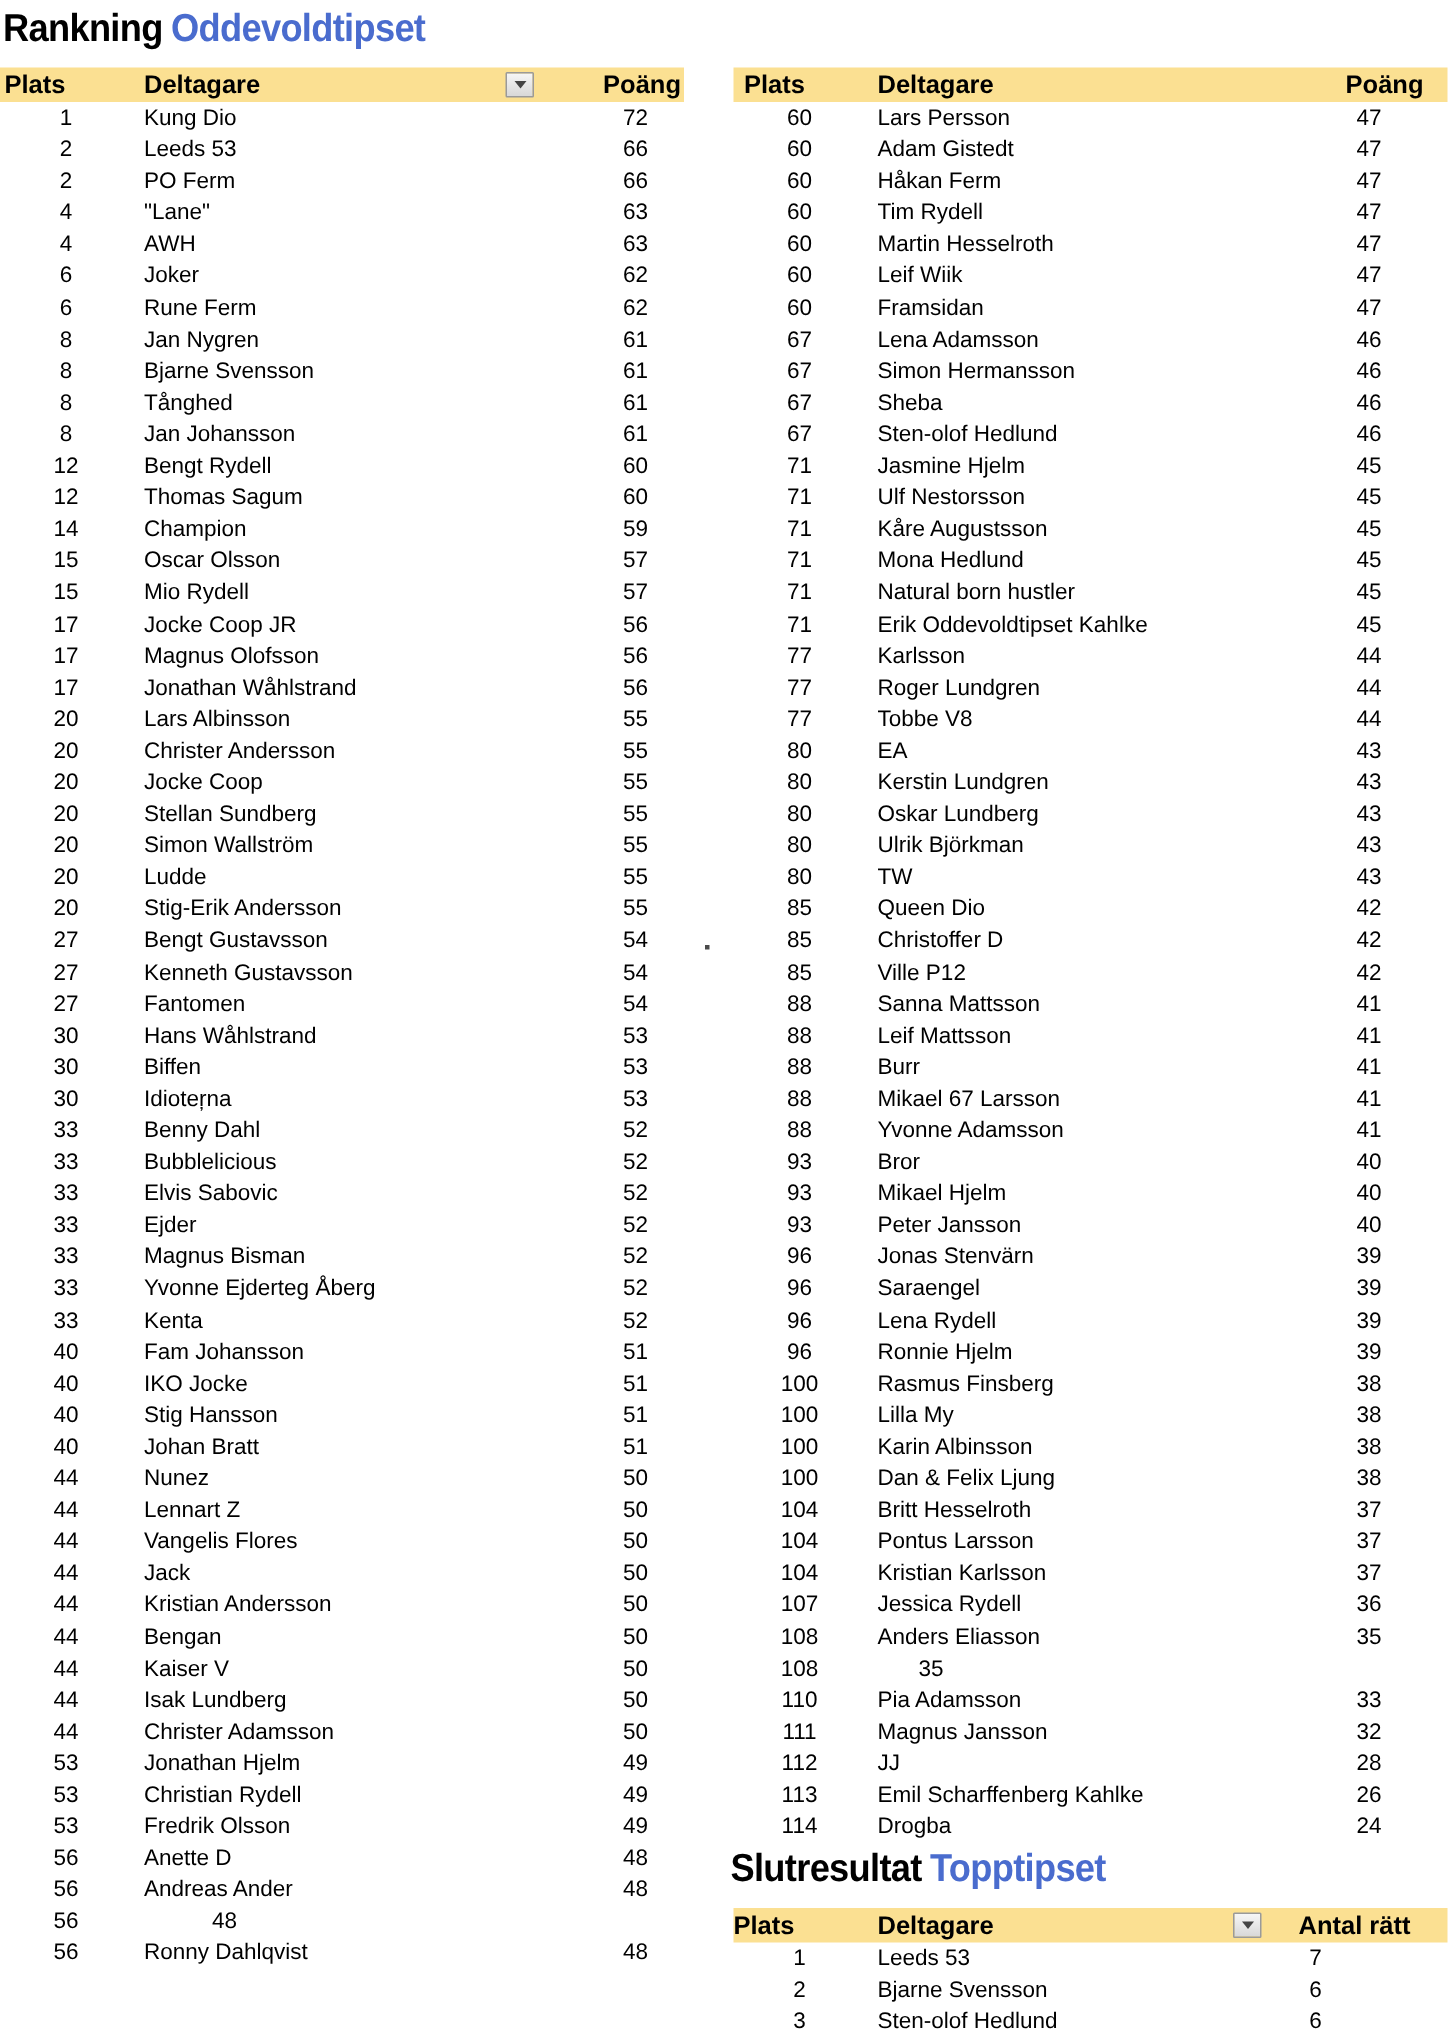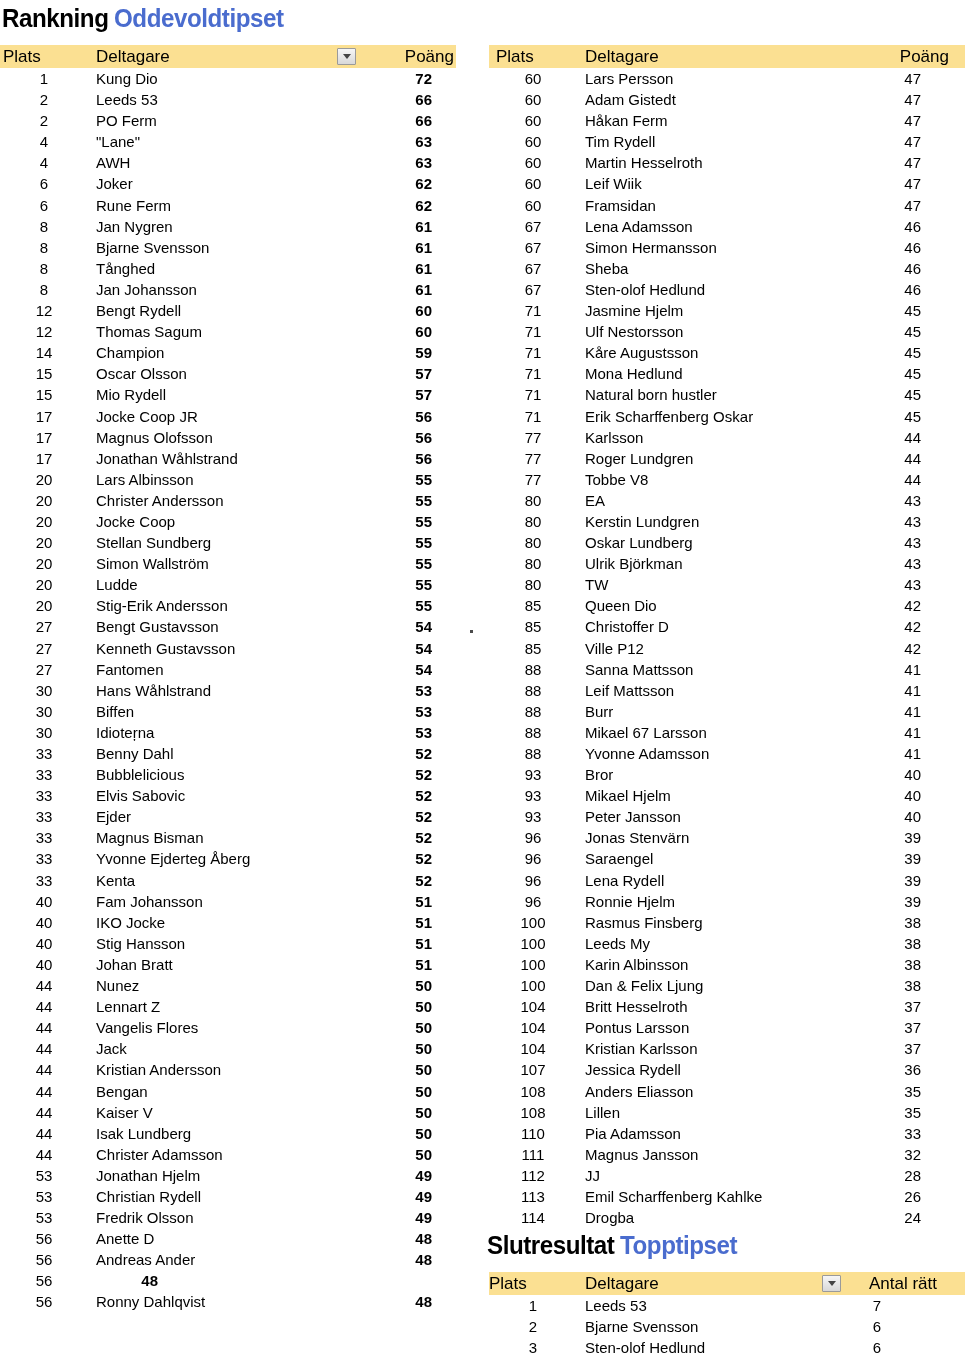--- a/index.html
+++ b/index.html
@@ -8,37 +8,37 @@
     font-family:"Liberation Sans","DejaVu Sans",sans-serif;color:#000;
   }
   .title{
     position:absolute;margin:0;font-size:26px;font-weight:700;letter-spacing:-0.5px;
     white-space:nowrap;transform:scaleX(0.93);transform-origin:left top;
   }
   .title .t-blue{color:var(--title-blue,#4A6CCE);margin-left:6px;}
   .tbl{position:absolute;}
   .thead{
     display:flex;height:23px;line-height:23px;background:var(--header-bg,#FBE092);
-    font-weight:400;font-size:17px;
+    font-weight:700;font-size:17px;
   }
   .th{box-sizing:border-box;white-space:nowrap;}
   .tr{display:flex;height:21.1px;line-height:21.1px;font-size:15px;}
   .td{box-sizing:border-box;white-space:nowrap;overflow:hidden;}
   .th.plats{text-align:left;padding-left:3px;}
   .td.plats{text-align:center;}
   .th.delt,.td.delt{padding-left:8px;position:relative;}
   .th.poang,.td.poang{text-align:right;}
 
   
   .tbl-left{left:0;top:45px;width:456px;}
   .tbl-left .plats{width:88px;}
   .tbl-left .delt{width:274px;}
   .tbl-left .poang{width:94px;}
   .tbl-left .th.poang{padding-right:2px;}
-  .tbl-left .td.poang{padding-right:24px;font-weight:bold;}
+  .tbl-left .td.poang{padding-right:24px;}
 
   
   .tbl-right{left:489px;top:45px;width:476px;}
   .tbl-right .plats{width:88px;}
   .tbl-right .th.plats{padding-left:7px;}
   .tbl-right .delt{width:292px;}
   .tbl-right .poang{width:96px;}
   .tbl-right .th.poang{padding-right:16px;}
   .tbl-right .td.poang{padding-right:44px;}
 
@@ -537,21 +537,21 @@
       </div>
 
       <div class="tr">
         <div class="td plats">71</div>
         <div class="td delt">Natural born hustler</div>
         <div class="td poang">45</div>
       </div>
 
       <div class="tr">
         <div class="td plats">71</div>
-        <div class="td delt">Erik Scharffenberg Oskar</div>
+        <div class="td delt">Erik Oddevoldtipset Kahlke</div>
         <div class="td poang">45</div>
       </div>
 
       <div class="tr">
         <div class="td plats">77</div>
         <div class="td delt">Karlsson</div>
         <div class="td poang">44</div>
       </div>
 
       <div class="tr">
@@ -687,21 +687,21 @@
       </div>
 
       <div class="tr">
         <div class="td plats">100</div>
         <div class="td delt">Rasmus Finsberg</div>
         <div class="td poang">38</div>
       </div>
 
       <div class="tr">
         <div class="td plats">100</div>
-        <div class="td delt">Leeds My</div>
+        <div class="td delt">Lilla My</div>
         <div class="td poang">38</div>
       </div>
 
       <div class="tr">
         <div class="td plats">100</div>
         <div class="td delt">Karin Albinsson</div>
         <div class="td poang">38</div>
       </div>
 
       <div class="tr">
@@ -735,21 +735,20 @@
       </div>
 
       <div class="tr">
         <div class="td plats">108</div>
         <div class="td delt">Anders Eliasson</div>
         <div class="td poang">35</div>
       </div>
 
       <div class="tr">
         <div class="td plats">108</div>
-        <div class="td delt">Lillen</div>
         <div class="td poang">35</div>
       </div>
 
       <div class="tr">
         <div class="td plats">110</div>
         <div class="td delt">Pia Adamsson</div>
         <div class="td poang">33</div>
       </div>
 
       <div class="tr">

